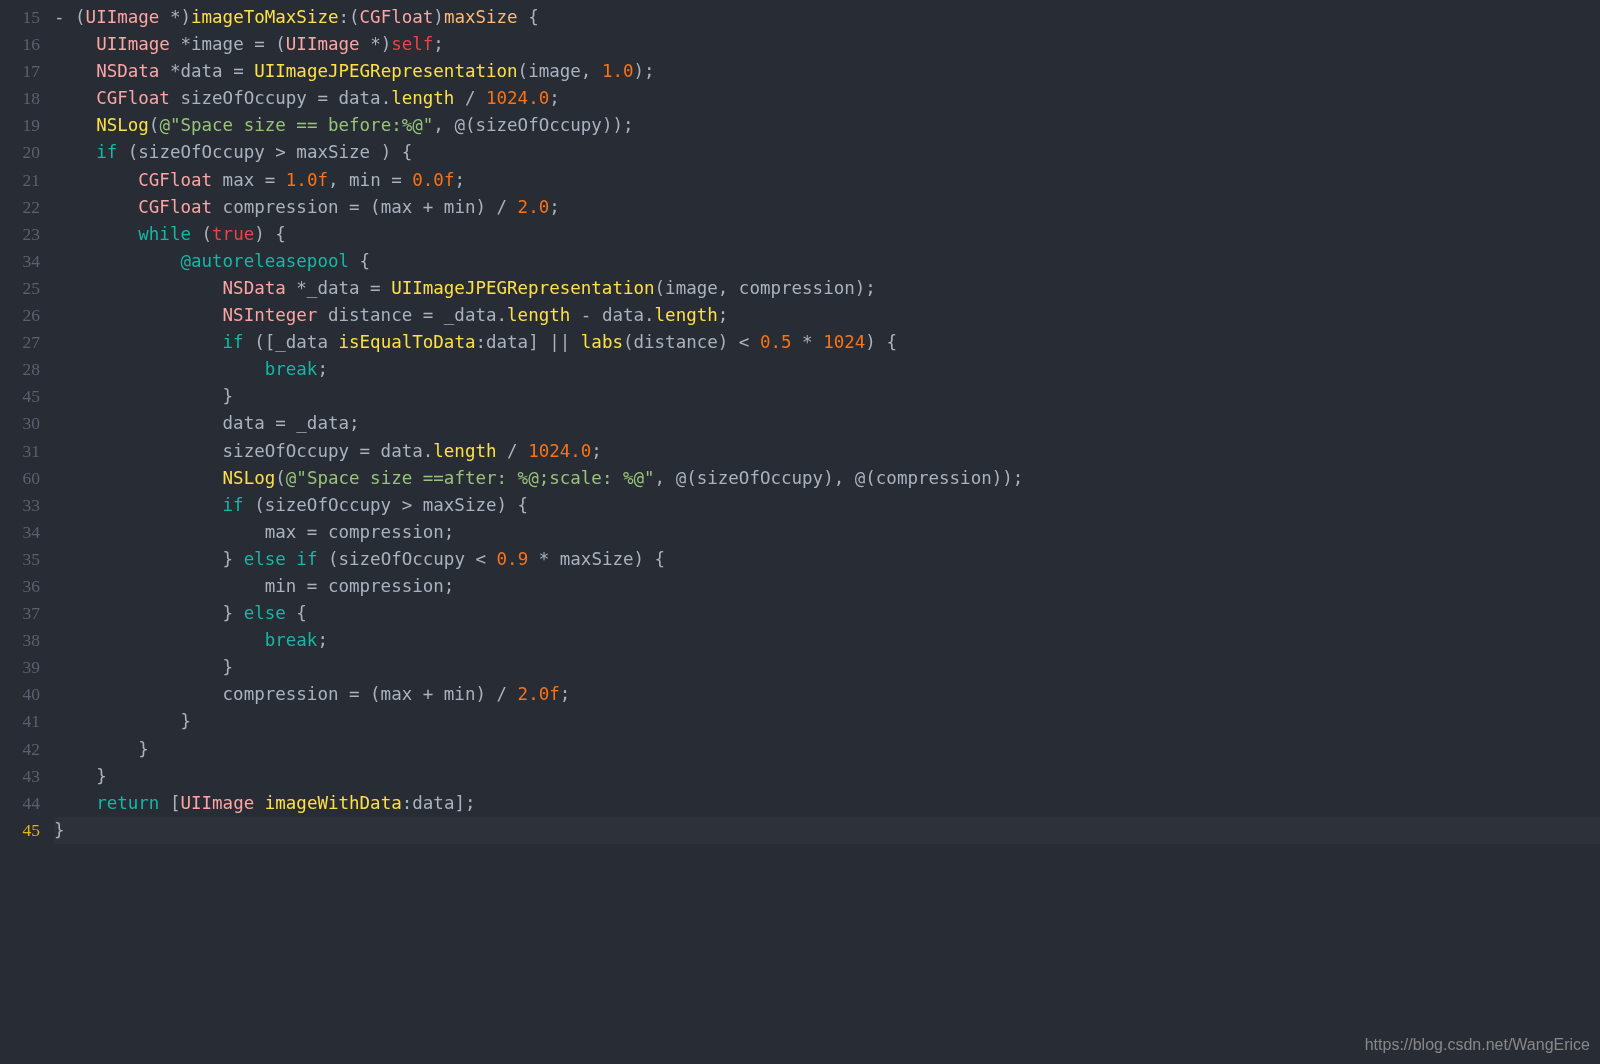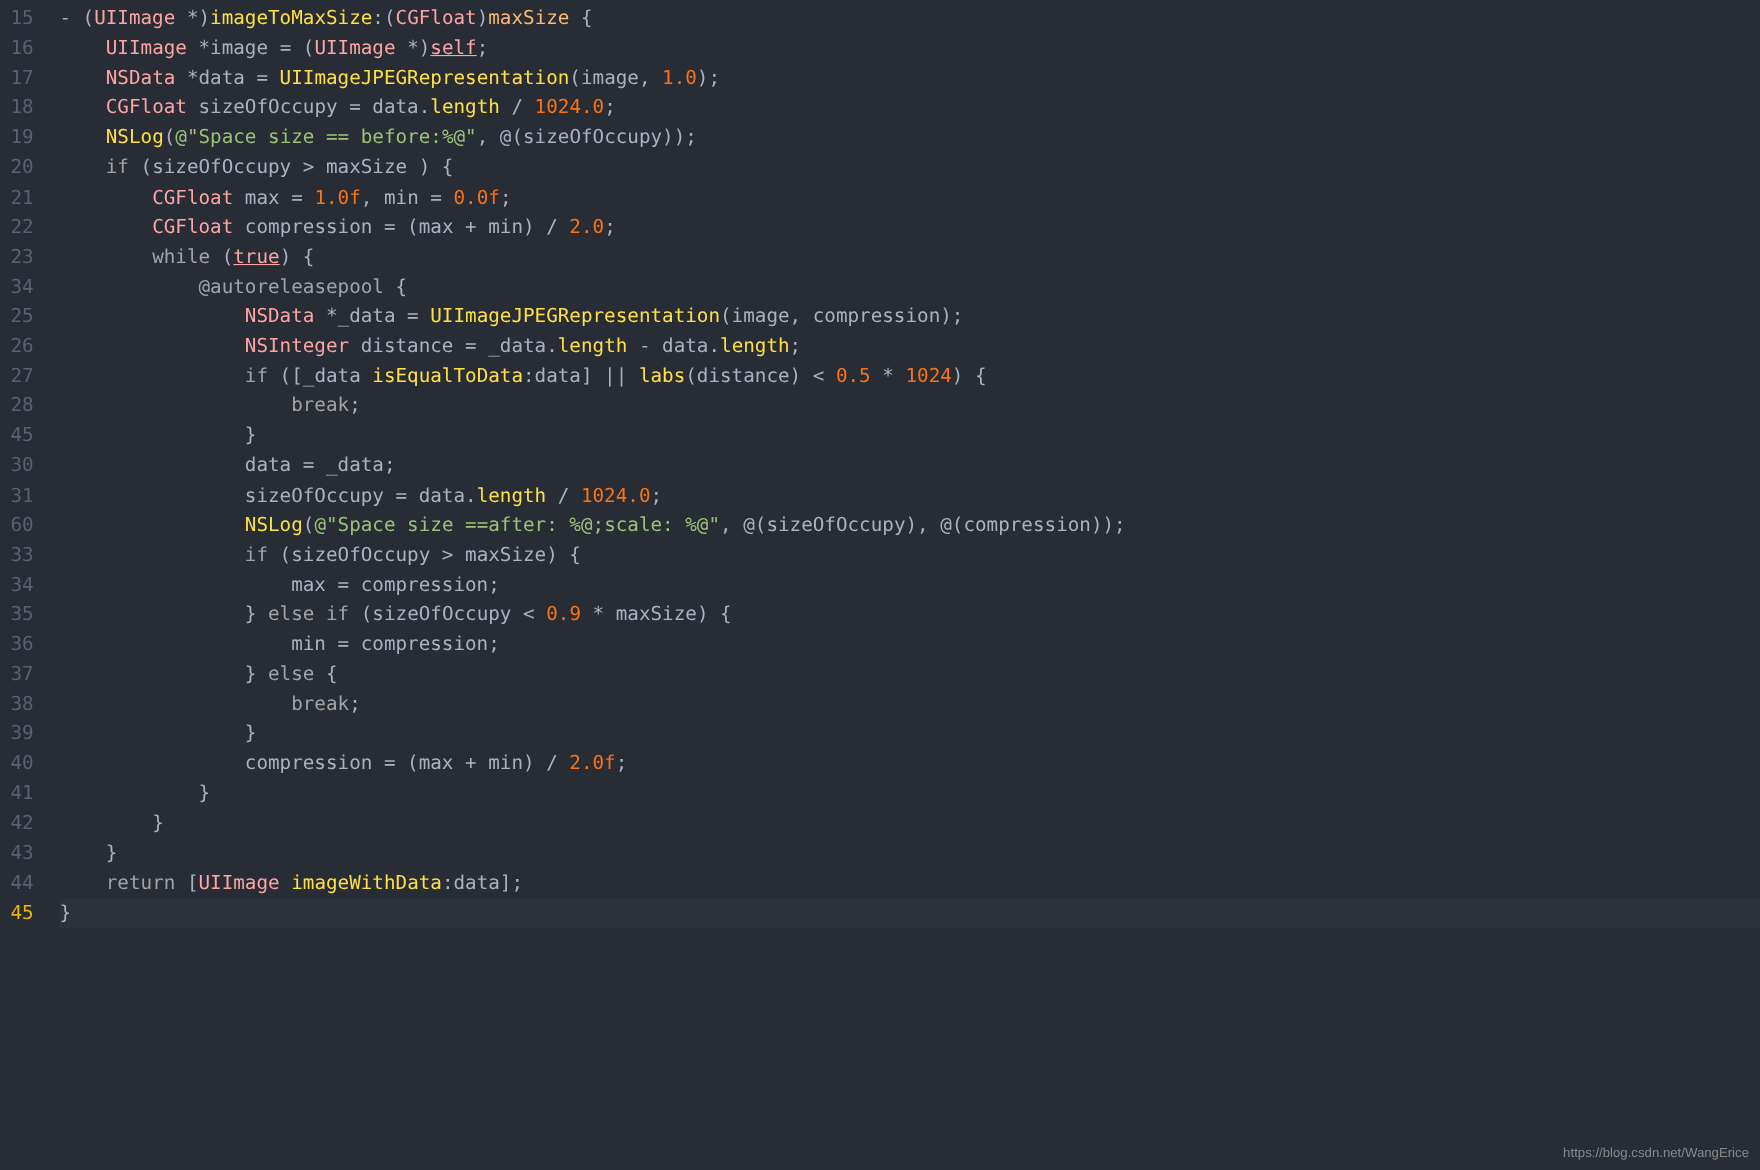--- a/index.html
+++ b/index.html
@@ -13,51 +13,52 @@
   height: 1064px;
   overflow: hidden;
   position: relative;
 }
 .editor {
   display: flex;
   padding-top: 4px;
 }
 .gutter {
   width: 54px;
-  text-align: center;
+  text-align: right;
   padding-right: 14px;
   color: #5a6070;
   user-select: none;
   flex-shrink: 0;
+  font-family: Liberation Serif, serif;
 }
 .gutter div { height: 27.1px; line-height: 27.1px; }
 .gutter .current { color: #eab308; }
 .code {
   flex: 1;
   white-space: pre;
 }
 .code .line { height: 27.1px; line-height: 27.1px; }
 .code .line.hl { background: #2c313a; }
 
 
 .pn { color: #abb2bf; } 
-.kw { color: #a3a3a3; } 
-.kw2 { color: #fca5a5; text-decoration: underline; } 
+.kw { color: #14b8a6; } 
+.kw2 { color: #ef4444; } 
 .ty { color: #fca5a5; } 
 .fn { color: #fde047; } 
 .id { color: #fdba74; } 
 .num { color: #f97316; } 
 .str { color: #98c379; }
 
 .watermark {
   position: absolute;
   bottom: 6px;
   right: 10px;
   color: #888;
-  font-size: 12px;
+  font-size: 16px;
   font-family: Arial, sans-serif;
 }
 </style>
 </head>
 <body>
 
 <div class="editor">
   <div class="gutter">
       <div>15</div>
       <div>16</div>

